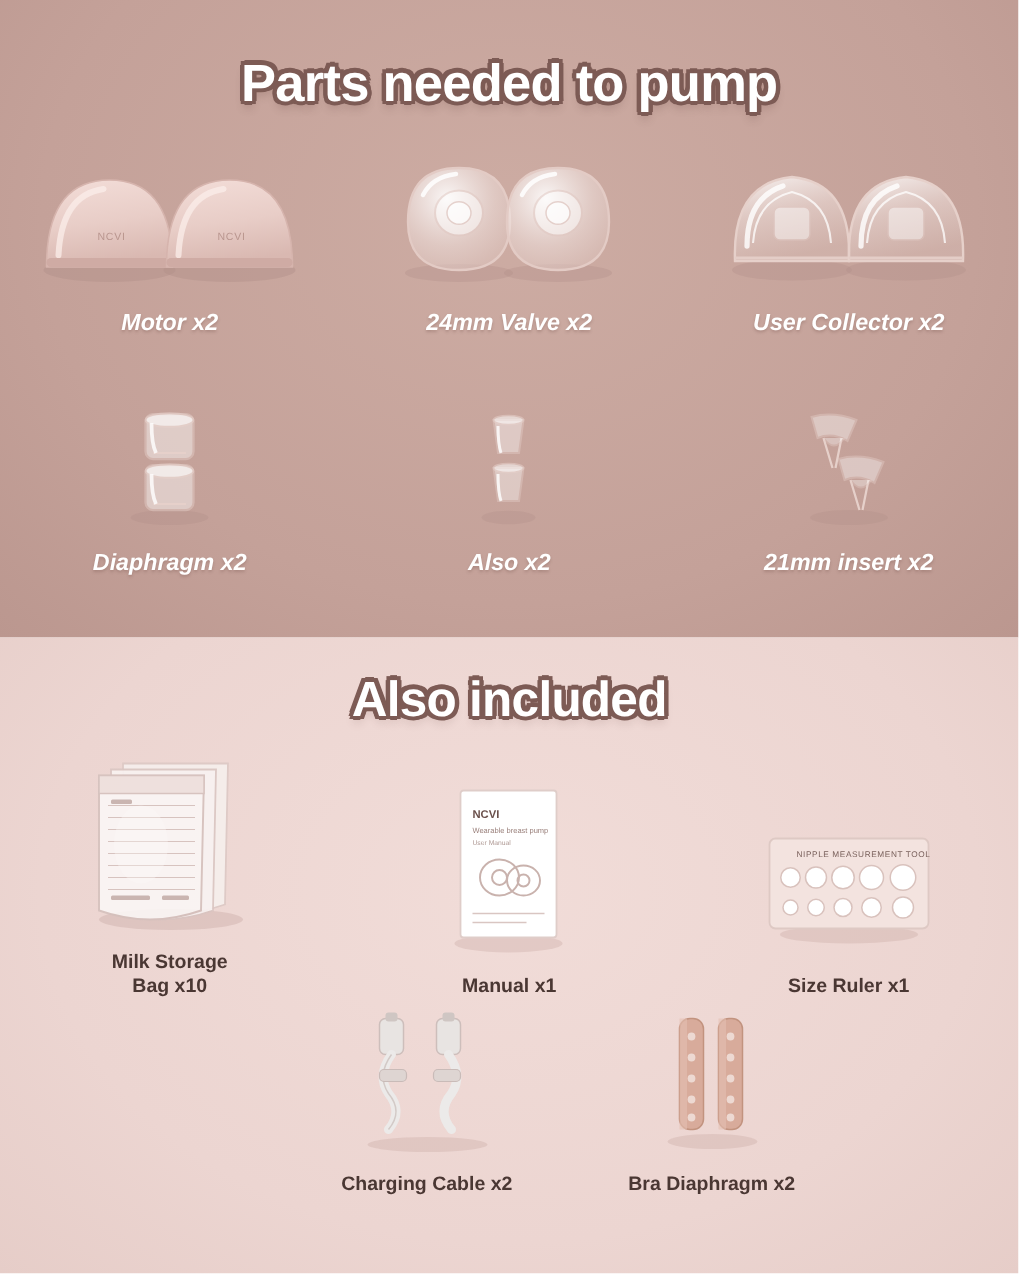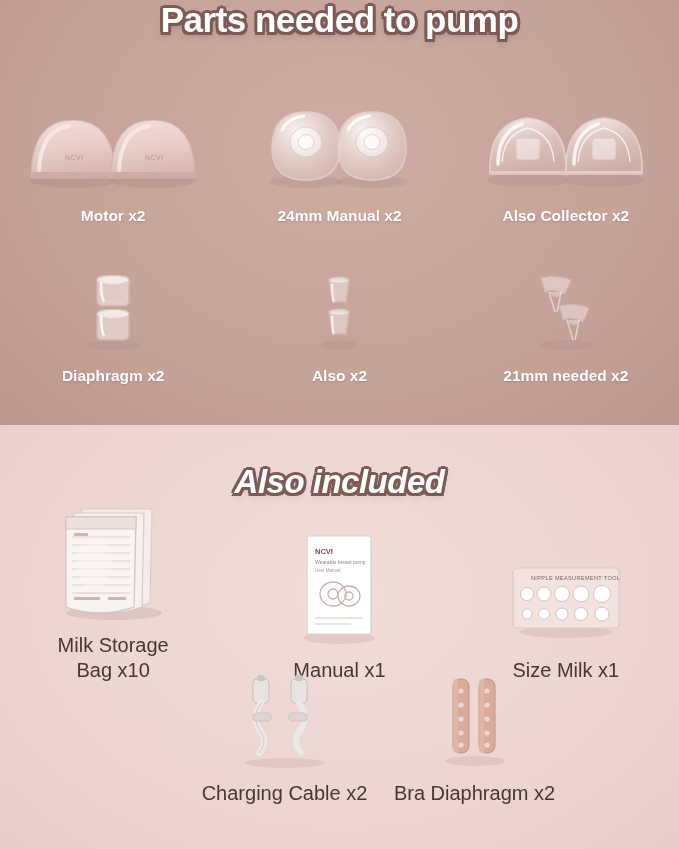--- a/index.html
+++ b/index.html
@@ -37,37 +37,37 @@
     overflow: hidden;
   }
   .title {
     text-align: center;
     font-weight: bold;
     color: #ffffff;
     letter-spacing: -0.5px;
   }
   .title-one {
     font-size: 35px;
+    padding-top: 36px;
     text-shadow:
       -2.5px -2.5px 0 #7d5b55, 2.5px -2.5px 0 #7d5b55,
       -2.5px 2.5px 0 #7d5b55, 2.5px 2.5px 0 #7d5b55,
       0 -3px 0 #7d5b55, 0 3px 0 #7d5b55,
       -3px 0 0 #7d5b55, 3px 0 0 #7d5b55,
       0 5px 6px rgba(90,60,55,0.25);
   }
   .title-two {
     font-size: 33px;
-    padding-top: 38px;
+    padding-top: 22px;
     text-shadow:
       -2.5px -2.5px 0 #7d5b55, 2.5px -2.5px 0 #7d5b55,
       -2.5px 2.5px 0 #7d5b55, 2.5px 2.5px 0 #7d5b55,
       0 -3px 0 #7d5b55, 0 3px 0 #7d5b55,
       -3px 0 0 #7d5b55, 3px 0 0 #7d5b55,
       0 5px 6px rgba(120,85,80,0.2);
-    font-style: italic;
   }
   .row {
     display: flex;
     width: 100%;
   }
   .cell {
     flex: 1;
     display: flex;
     flex-direction: column;
     align-items: center;
@@ -80,25 +80,26 @@
   }
   .caption {
     text-align: center;
     line-height: 1.25;
   }
   .cap-white {
     color: #ffffff;
     font-size: 15.5px;
     font-weight: bold;
     text-shadow: 0 1px 2px rgba(110,75,70,0.3);
+    font-style: italic;
   }
   .cap-dark {
     color: #4a3733;
-    font-size: 20px;
-    font-weight: normal;
+    font-size: 13px;
+    font-weight: bold;
   }
   
   .row1 { position: absolute; top: 104px; left: 0; right: 0; }
   .row2 { position: absolute; top: 272px; left: 0; right: 0; }
   .row3 { position: absolute; top: 78px; left: 0; right: 0; }
   .row4 { position: absolute; top: 250px; left: 0; right: 12px; margin-left: 40px; }
   .row1 .art { height: 86px; }
   .row2 .art { height: 78px; }
   .row3 .art { height: 116px; }
   .row4 .art { height: 92px; }
@@ -166,21 +167,21 @@
             <path d="M8 44 Q8 8 42 8 Q76 8 76 44 Q76 76 42 76 Q8 76 8 44 Z" fill="url(#flG)" stroke="#e3cbc5" stroke-width="1.6"></path>
             <ellipse cx="42" cy="38" rx="16" ry="15" fill="#ffffff" opacity="0.5" stroke="#e0c7c1" stroke-width="1.4"></ellipse>
             <ellipse cx="42" cy="38" rx="8" ry="7.5" fill="#ffffff" opacity="0.7" stroke="#ddc3bd" stroke-width="1"></ellipse>
             <path d="M18 26 Q24 14 40 12" fill="none" stroke="#ffffff" stroke-width="3" opacity="0.85" stroke-linecap="round"></path>
             <path d="M74 44 Q74 8 108 8 Q142 8 142 44 Q142 76 108 76 Q74 76 74 44 Z" fill="url(#flG)" stroke="#e3cbc5" stroke-width="1.6"></path>
             <ellipse cx="108" cy="38" rx="16" ry="15" fill="#ffffff" opacity="0.5" stroke="#e0c7c1" stroke-width="1.4"></ellipse>
             <ellipse cx="108" cy="38" rx="8" ry="7.5" fill="#ffffff" opacity="0.7" stroke="#ddc3bd" stroke-width="1"></ellipse>
             <path d="M84 26 Q90 14 106 12" fill="none" stroke="#ffffff" stroke-width="3" opacity="0.85" stroke-linecap="round"></path>
           </svg>
         </div>
-        <div class="caption cap-white">24mm Manual x2</div>
+        <div class="caption cap-white">24mm Valve x2</div>
       </div>
 
       <div class="cell">
         <div class="art">
           <svg width="164" height="86" viewBox="0 0 164 86">
             <defs>
               <linearGradient id="mcG" x1="0" y1="0" x2="0.3" y2="1">
                 <stop offset="0%" stop-color="#ffffff" stop-opacity="0.85"></stop>
                 <stop offset="50%" stop-color="#efe0dc" stop-opacity="0.55"></stop>
                 <stop offset="100%" stop-color="#d7bcb5" stop-opacity="0.5"></stop>
@@ -193,21 +194,21 @@
             <rect x="32" y="34" width="24" height="22" rx="4" fill="#ffffff" opacity="0.45" stroke="#e0c8c2" stroke-width="1"></rect>
             <path d="M14 60 Q14 28 38 20" fill="none" stroke="#ffffff" stroke-width="3.5" opacity="0.8" stroke-linecap="round"></path>
             <path d="M6 68 L82 68" stroke="#e4cdc7" stroke-width="2"></path>
             <path d="M82 70 Q80 18 120 14 Q160 18 158 70 Z" fill="url(#mcG)" stroke="#e6d0ca" stroke-width="1.6"></path>
             <path d="M94 58 Q96 30 120 24 Q144 30 146 58" fill="none" stroke="#ffffff" stroke-width="1.4" opacity="0.75"></path>
             <rect x="108" y="34" width="24" height="22" rx="4" fill="#ffffff" opacity="0.45" stroke="#e0c8c2" stroke-width="1"></rect>
             <path d="M90 60 Q90 28 114 20" fill="none" stroke="#ffffff" stroke-width="3.5" opacity="0.8" stroke-linecap="round"></path>
             <path d="M82 68 L158 68" stroke="#e4cdc7" stroke-width="2"></path>
           </svg>
         </div>
-        <div class="caption cap-white">Also Collector x2</div>
+        <div class="caption cap-white">User Collector x2</div>
       </div>
 
     </div>
 
     <div class="row row2">
 
       <div class="cell">
         <div class="art">
           <svg width="78" height="78" viewBox="0 0 78 78">
             <ellipse cx="39" cy="73" rx="26" ry="5" fill="#b2908a" opacity="0.35"></ellipse>
@@ -256,21 +257,21 @@
               <path d="M24 20 L30 40 M36 20 L32 40" stroke="#e6d0ca" stroke-width="1.5" fill="none"></path>
               <path d="M24 20 Q31 30 38 20" fill="#ffffff" opacity="0.35" stroke="#e6d0ca" stroke-width="1.2"></path>
             </g>
             <g>
               <path d="M34 34 Q48 30 64 36 L58 50 Q48 44 38 48 Z" fill="#ffffff" opacity="0.4" stroke="#e6d0ca" stroke-width="1.3"></path>
               <path d="M42 48 L48 68 M54 48 L50 68" stroke="#e6d0ca" stroke-width="1.5" fill="none"></path>
               <path d="M42 48 Q49 58 56 48" fill="#ffffff" opacity="0.35" stroke="#e6d0ca" stroke-width="1.2"></path>
             </g>
           </svg>
         </div>
-        <div class="caption cap-white">21mm needed x2</div>
+        <div class="caption cap-white">21mm insert x2</div>
       </div>
 
     </div>
   </div>
 
   <div class="section-two">
 
     <div class="title title-two">Also included</div>
 
     <div class="row row3">
@@ -345,21 +346,21 @@
               <circle cx="74" cy="66" r="8"></circle>
               <circle cx="95" cy="66" r="8.5"></circle>
               <circle cx="20" cy="86" r="5"></circle>
               <circle cx="37" cy="86" r="5.5"></circle>
               <circle cx="55" cy="86" r="6"></circle>
               <circle cx="74" cy="86" r="6.5"></circle>
               <circle cx="95" cy="86" r="7"></circle>
             </g>
           </svg>
         </div>
-        <div class="caption cap-dark">Size Milk x1</div>
+        <div class="caption cap-dark">Size Ruler x1</div>
       </div>
 
     </div>
 
     <div class="row row4">
 
       <div class="cell">
         <div class="art">
           <svg width="112" height="92" viewBox="0 0 112 92">
             <ellipse cx="56" cy="88" rx="40" ry="5" fill="#c9a9a4" opacity="0.35"></ellipse>

